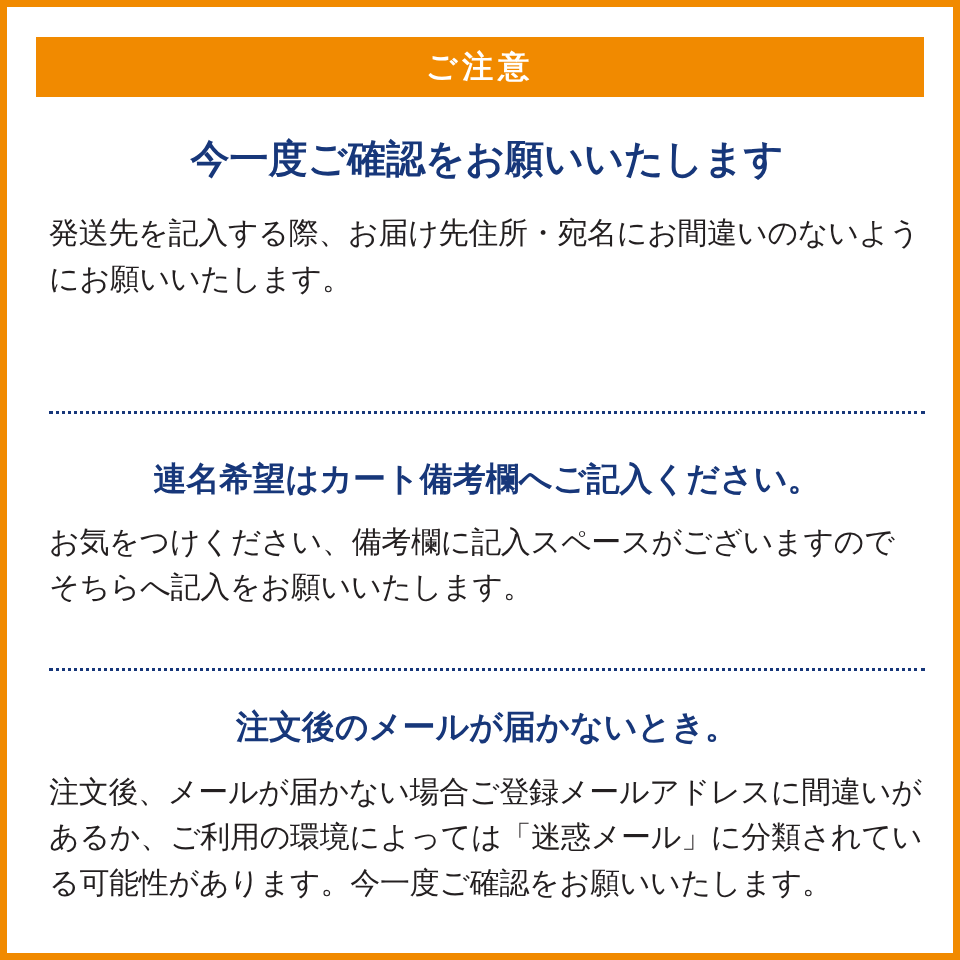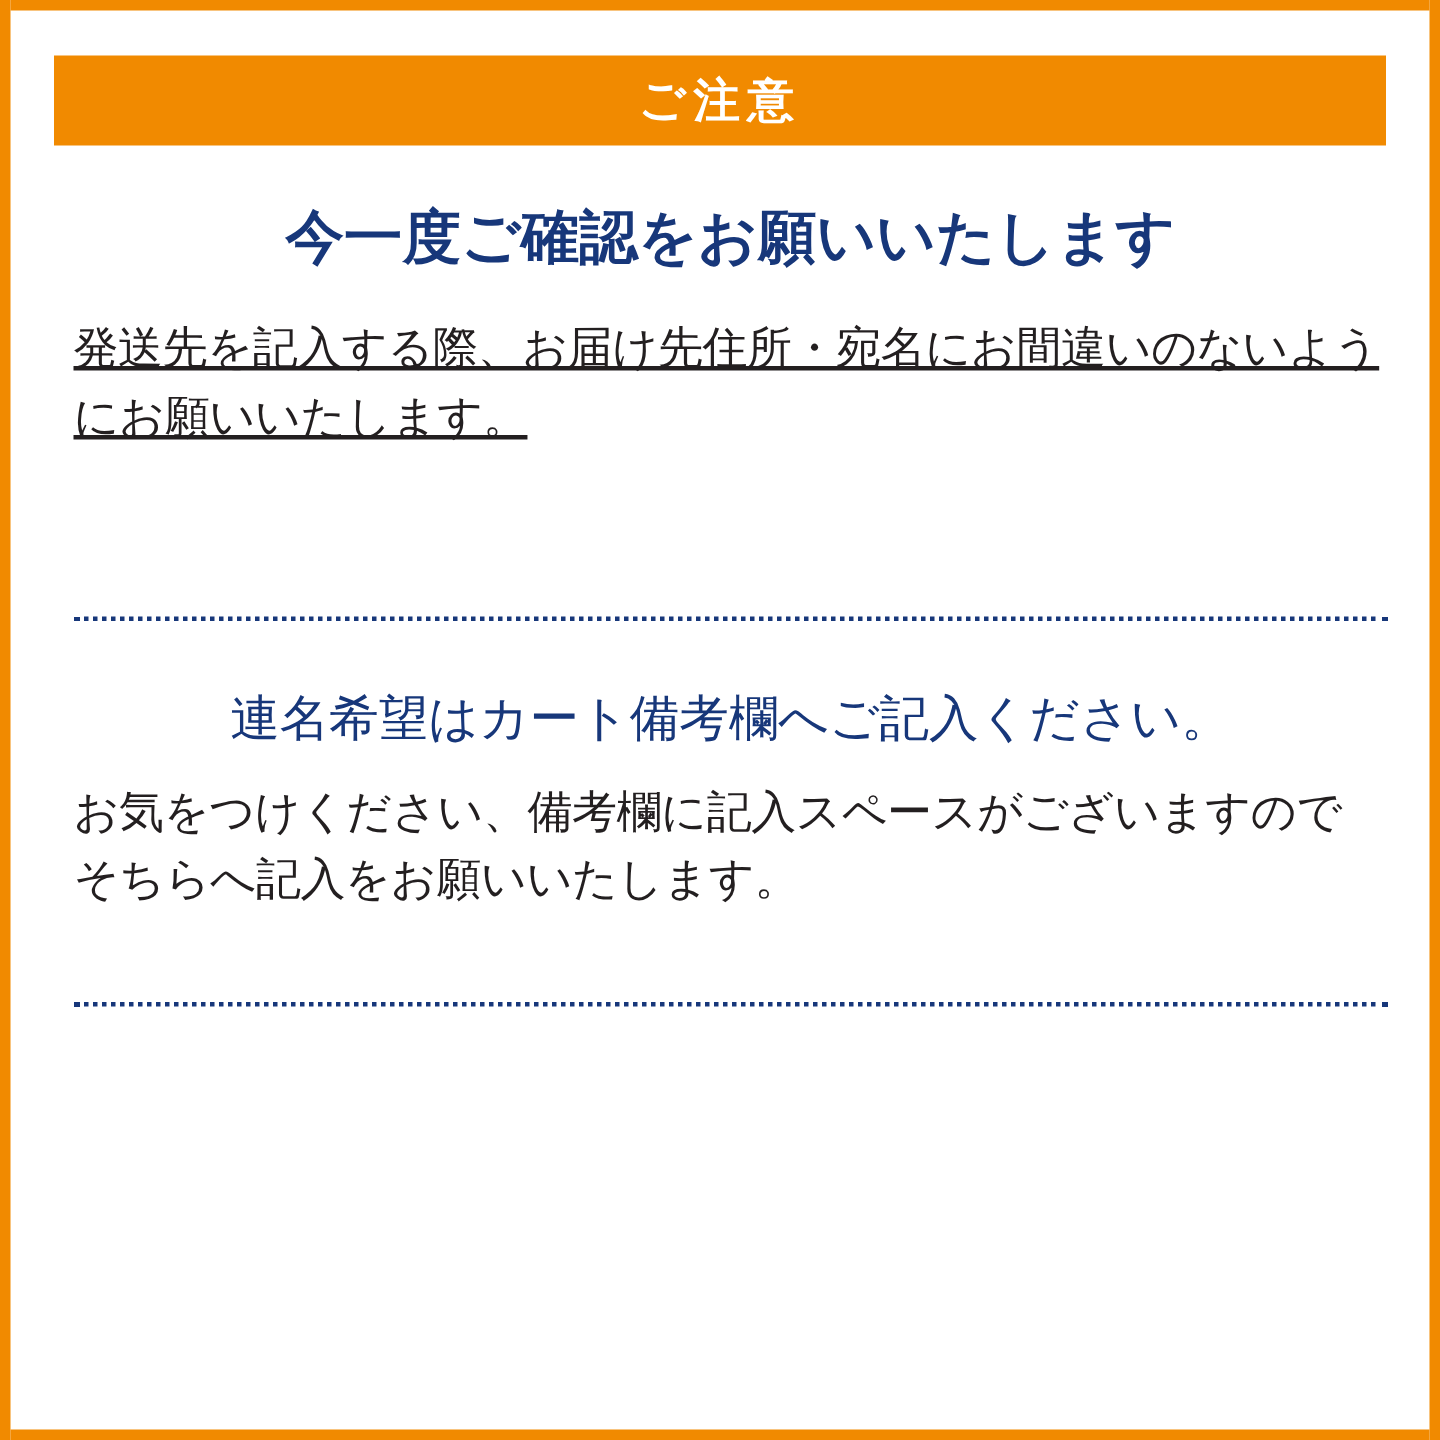--- a/index.html
+++ b/index.html
@@ -73,33 +73,33 @@
     font-size: 39px;
     font-weight: bold;
     line-height: 1.42;
     text-align: center;
     letter-spacing: 0px;
     margin: 0;
   }
   .head-md {
     color: #17377a;
     font-size: 33px;
-    font-weight: normal;
+    font-weight: bold;
     line-height: 1.3;
     text-align: center;
     margin: 0;
   }
   .body-text {
     color: #231f20;
     font-size: 30px;
     line-height: 1.52;
     margin: 0;
     letter-spacing: -0.3px;
   }
-  .sec1 .body-text { margin-top: 24px; text-decoration: underline; }
+  .sec1 .body-text { margin-top: 24px; }
   .sec2 .body-text { margin-top: 18px; }
   .sec3 .body-text { margin-top: 20px; }
 
   .divider {
     position: absolute;
     left: 42px;
     width: 876px;
     height: 0;
     border-top: 3px dotted #17377a;
   }
@@ -125,15 +125,19 @@
 
     <div class="divider div1"></div>
 
     <div class="section sec2">
       <h2 class="head-md">連名希望はカート備考欄へご記入ください。</h2>
       <p class="body-text">お気をつけください、備考欄に記入スペースがございますのでそちらへ記入をお願いいたします。</p>
     </div>
 
     <div class="divider div2"></div>
 
+    <div class="section sec3">
+      <h2 class="head-md">注文後のメールが届かないとき。</h2>
+      <p class="body-text">注文後、メールが届かない場合ご登録メールアドレスに間違いがあるか、ご利用の環境によっては「迷惑メール」に分類されている可能性があります。今一度ご確認をお願いいたします。</p>
+    </div>
 
   </div>
 </div>
 
 </body></html>

